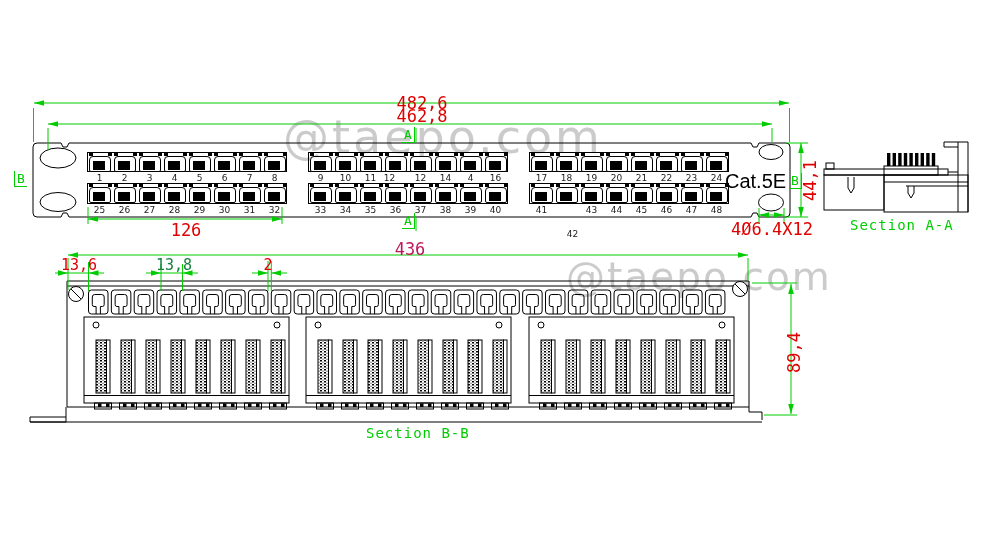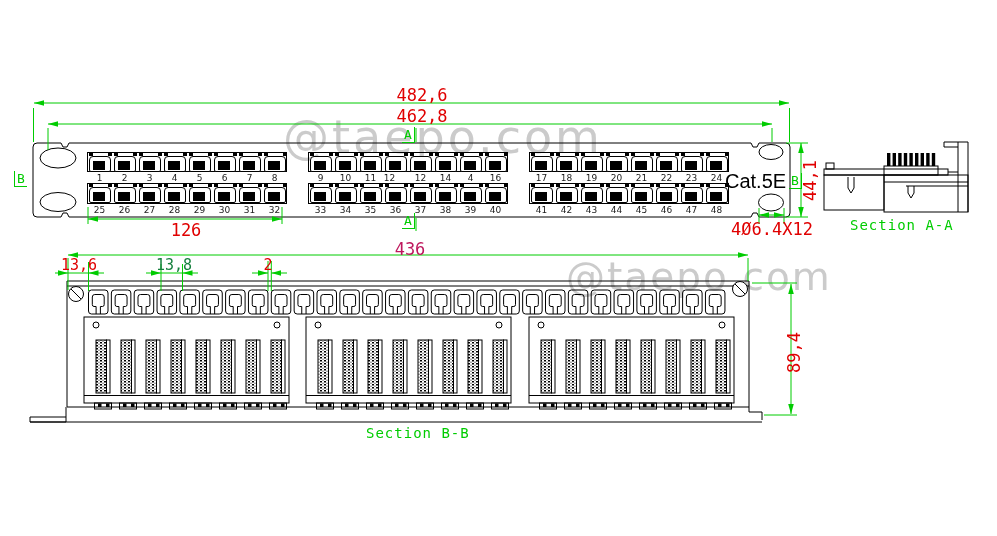--- a/index.html
+++ b/index.html
@@ -737,31 +737,31 @@
         <div class="jackcell" style="left: 175px;">
           <span class="tickL"></span>
           <span class="tickR"></span>
           <span class="jack">
             <span class="jblack"></span>
           </span>
         </div>
       </div>
       <div class="numrow" style="left: 529px; top: 205px;">
         <span class="pnum" style="left: 0px;">41</span>
-        <span class="pnum" style="left: 25px;">42</span>
+        <span class="pnum" style="left: 31px; margin-top: 24px;">42</span>
         <span class="pnum" style="left: 50px;">43</span>
         <span class="pnum" style="left: 75px;">44</span>
         <span class="pnum" style="left: 100px;">45</span>
         <span class="pnum" style="left: 125px;">46</span>
         <span class="pnum" style="left: 150px;">47</span>
         <span class="pnum" style="left: 175px;">48</span>
       </div>
     </div>
 
-  <div class="dimtxt" style="left: 377px; top: 85px; width: 90px; color: rgb(224, 0, 0);">482,6</div>
+  <div class="dimtxt" style="left: 377px; top: 93px; width: 90px; color: rgb(224, 0, 0);">482,6</div>
   <div class="dimtxt" style="left: 377px; top: 106px; width: 90px; color: rgb(224, 0, 0);">462,8</div>
   <div class="dimtxt" style="left: 156px; top: 220px; width: 60px; color: rgb(224, 0, 0);">126</div>
   <div class="dimtxt vtxt" style="left: 800px; top: 150px; height: 62px; color: rgb(224, 0, 0);">44,1</div>
   <div class="dimtxt" style="left: 726px; top: 219px; width: 92px; color: rgb(224, 0, 0);">4Ø6.4X12</div>
   <div class="dimtxt" style="left: 380px; top: 239px; width: 60px; color: #be185d;">436</div>
   <div class="dimtxt dimsm" style="left: 56px; top: 256px; width: 46px; color: rgb(224, 0, 0);">13,6</div>
   <div class="dimtxt dimsm" style="left: 151px; top: 256px; width: 46px; color: #15803d;">13,8</div>
   <div class="dimtxt dimsm" style="left: 256px; top: 256px; width: 24px; color: rgb(224, 0, 0);">2</div>
   <div class="dimtxt vtxt" style="left: 784px; top: 318px; height: 70px; color: rgb(224, 0, 0);">89,4</div>
 

